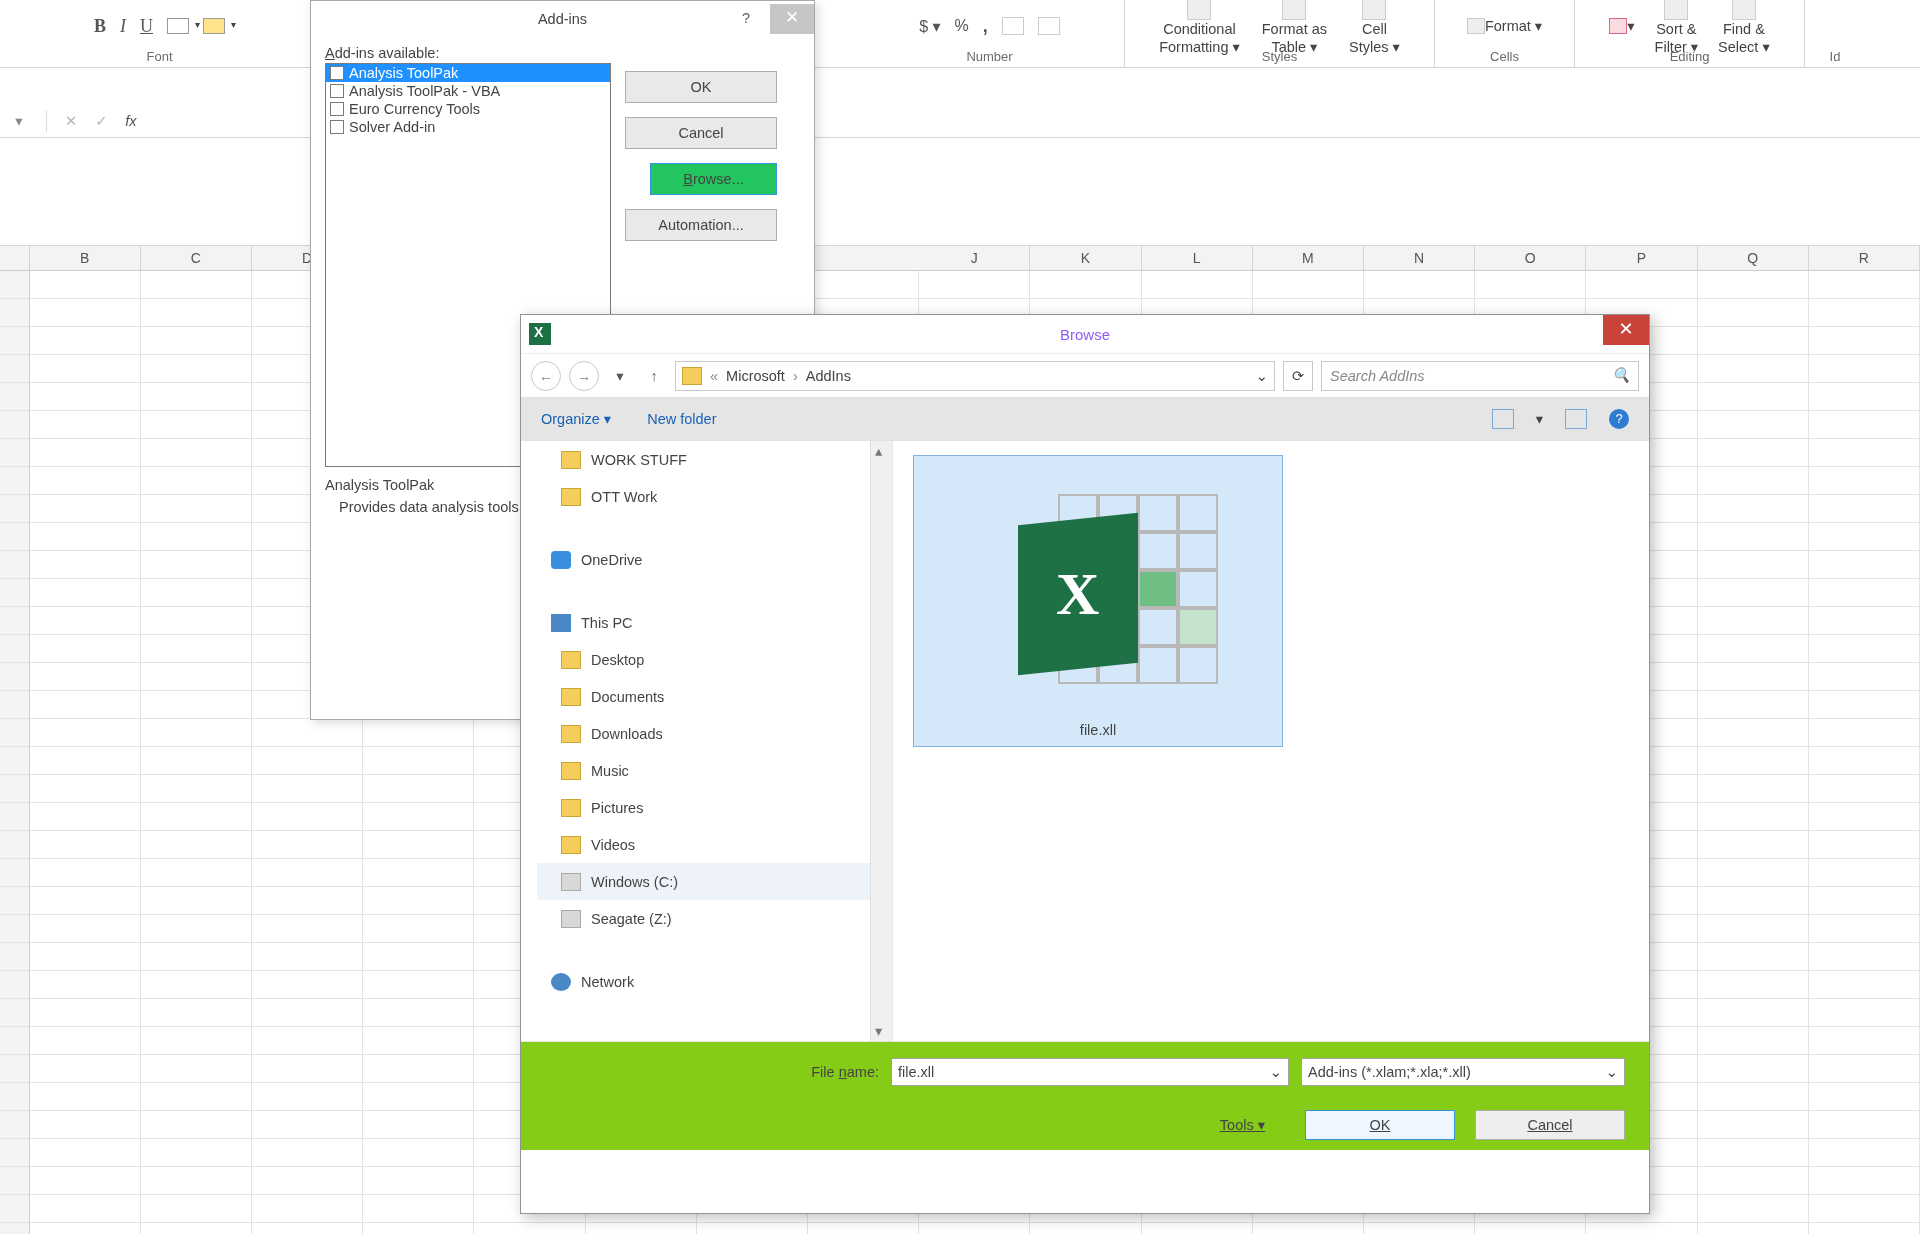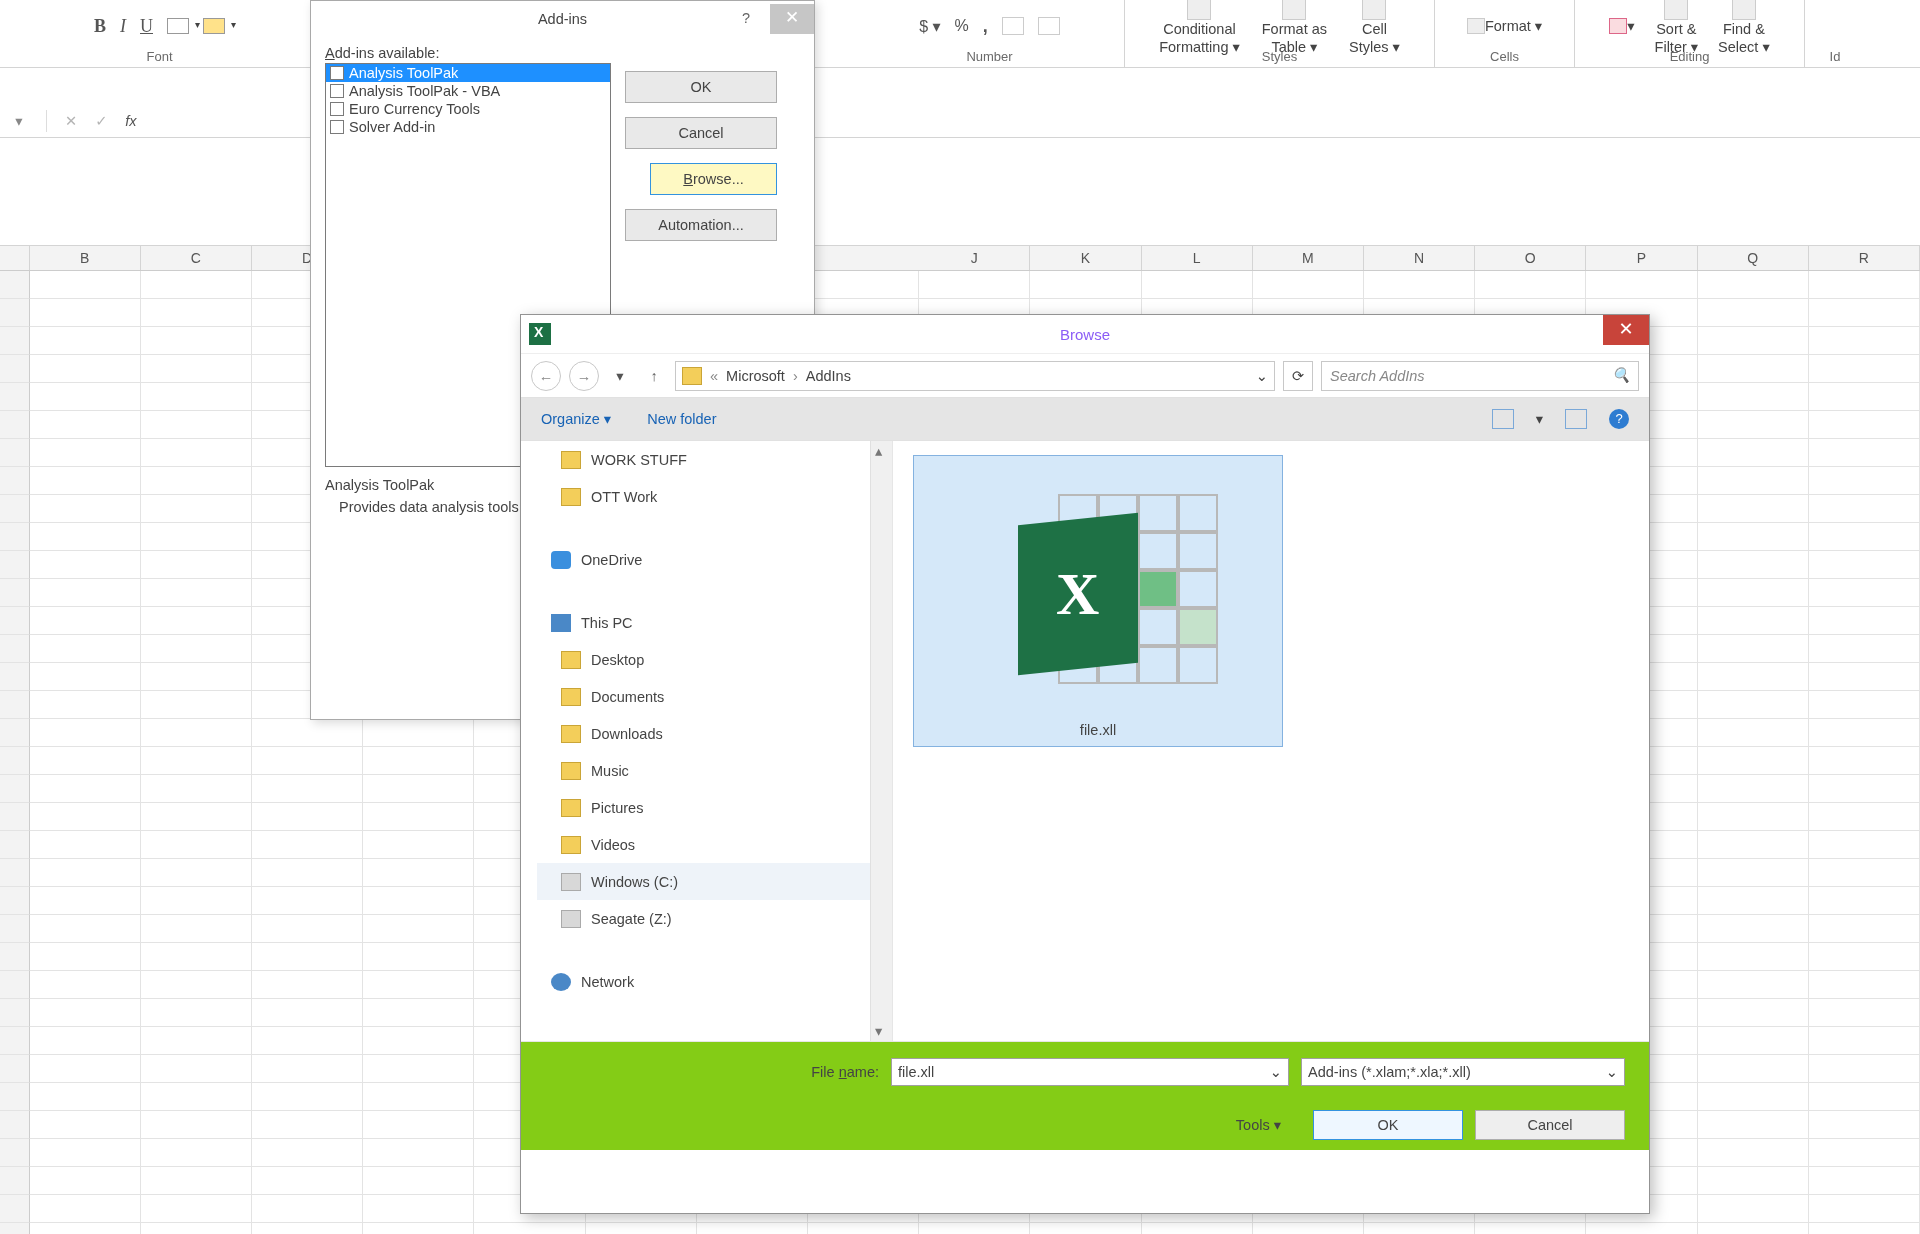--- a/index.html
+++ b/index.html
@@ -43,21 +43,21 @@
 .dlg-addins .body{padding:8px 14px 14px 14px;}
 .dlg-addins .lbl{font-size:14.5px; margin-bottom:2px;}
 .dlg-addins .lbl u{text-decoration:underline;}
 .dlg-addins .row{display:flex; gap:14px;}
 .dlg-addins .list{width:286px; height:404px; border:1px solid #7a7a7a; background:#fff; font-size:14.5px;}
 .dlg-addins .list .item{display:flex; align-items:center; gap:5px; padding:1px 4px;}
 .dlg-addins .list .item .cb{width:14px;height:14px;border:1px solid #7a7a7a;background:#fff;flex-shrink:0;}
 .dlg-addins .list .item.sel{background:#1e90ff;color:#fff;}
 .dlg-addins .btns{display:flex; flex-direction:column; gap:14px; width:152px; padding-top:8px;}
 .dlg-addins .btn{height:32px; border:1px solid #adadad; background:#e9e9e9; text-align:center; line-height:30px; font-size:14.5px;}
-.dlg-addins .btn.focus{border:1.5px solid #3393df; background:#fef9c3;margin-left:25px;}
+.dlg-addins .btn.focus{border:1.5px solid #3393df; background:#22c55e;margin-left:25px;}
 .dlg-addins .desc{margin-top:10px; font-size:14.5px;}
 .dlg-addins .desc .t{margin-bottom:6px;}
 
 
 .dlg-browse{position:absolute; top:314px; left:520px; width:1130px; height:900px; background:#fff; border:1px solid #939393; box-shadow:4px 4px 14px rgba(0,0,0,0.25);}
 .dlg-browse .tbar{height:38px; position:relative; display:flex; align-items:center; justify-content:center;}
 .dlg-browse .tbar .xico{position:absolute; left:8px; width:22px; height:22px; background:#1d7044;}
 .dlg-browse .tbar .xico::after{content:"X"; color:#fff; font-weight:bold; font-size:14px; position:absolute; left:5px; top:1px;}
 .dlg-browse .tbar .ttl{font-size:15px;color:#8b5cf6;}
 .dlg-browse .tbar .red{position:absolute; right:0; top:0; width:46px; height:30px; background:#c8443a; color:#fff; text-align:center; line-height:28px; font-size:18px;}
@@ -97,21 +97,21 @@
 .dlg-browse .file .gridpat{position:absolute; right:0; top:20px; width:160px; height:190px; display:grid; grid-template-columns:repeat(4,40px); grid-template-rows:repeat(5,38px);}
 .dlg-browse .file .gridpat div{border:2px solid #b8b8b8;}
 .dlg-browse .file .gridpat .g1{background:#c5e2cb;}
 .dlg-browse .file .gridpat .g2{background:#6fbf85;}
 .dlg-browse .file .fname{font-size:14.5px;}
 .dlg-browse .bottom{border-top:1px solid #e6e6e6; background:#84cc16; padding:16px 24px 10px 24px;}
 .dlg-browse .frow{display:flex; align-items:center; gap:12px; justify-content:flex-end;}
 .dlg-browse .frow .flbl{font-size:14.5px;}
 .dlg-browse .frow .fin{width:398px; height:28px; border:1px solid #a0a0a0; padding:0 6px; background:#fff; display:flex; align-items:center; justify-content:space-between;}
 .dlg-browse .frow .ftype{width:324px; height:28px; border:1px solid #a0a0a0; padding:0 6px; background:#fff; display:flex; align-items:center; justify-content:space-between;}
-.dlg-browse .brow2{display:flex; justify-content:flex-end; gap:12px; margin-top:24px; align-items:center;}
+.dlg-browse .brow2{display:flex; justify-content:flex-end; gap:20px; margin-top:24px; align-items:center;text-decoration:underline;}
 .dlg-browse .brow2 .tools{margin-right:20px; font-size:14.5px;}
 .dlg-browse .dbtn{width:150px; height:30px; border:1px solid #adadad; background:#eee; text-align:center; line-height:28px; font-size:14.5px;}
 .dlg-browse .dbtn.pri{border:1.5px solid #3393df; background:#eef7ff;}
 </style>
 </head>
 <body>
 
 <div class="ribbon">
   <div class="rgroup" style="width:320px;">
     <div class="tools">

